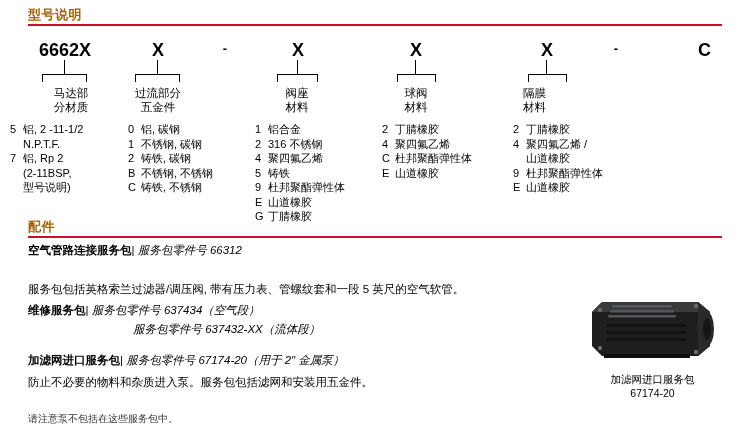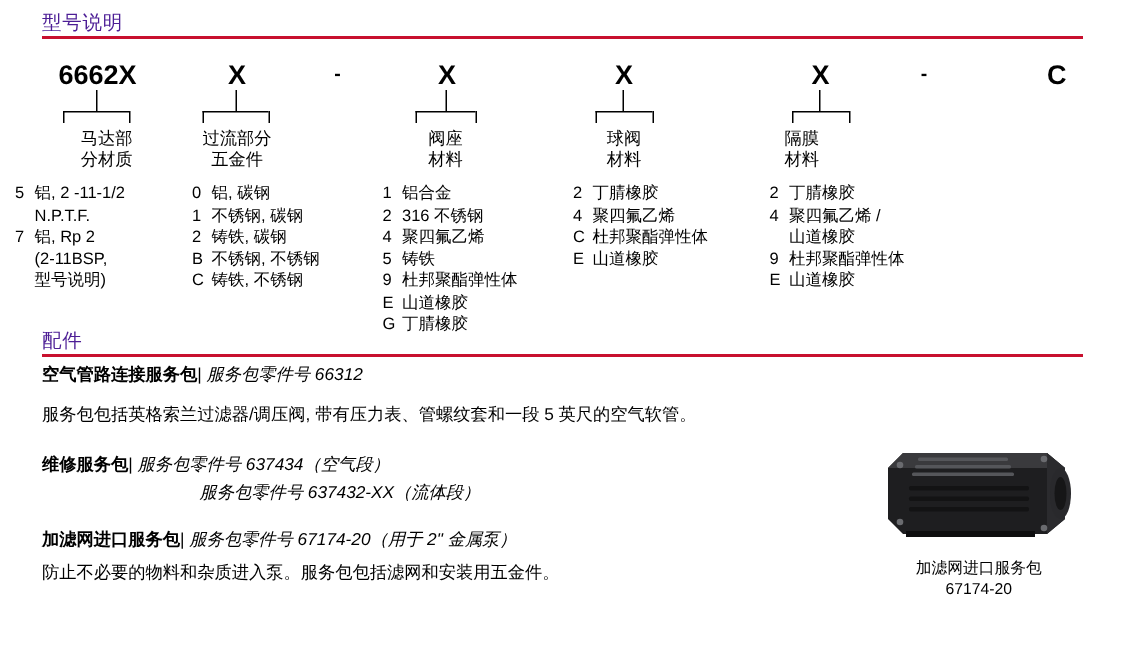--- a/index.html
+++ b/index.html
@@ -18,22 +18,22 @@
   .page {
     position: relative;
     width: 750px;
     height: 441px;
   }
 
   
   .section-heading {
     position: absolute;
     font-size: 13px;
-    font-weight: normal;
-    color: #4c1d95;
+    font-weight: bold;
+    color: #a16207;
     letter-spacing: 0.5px;
   }
   #heading-model { left: 28px; top: 6px; }
   #heading-accessories { left: 28px; top: 218px; }
 
   .heading-rule {
     position: absolute;
     height: 2px;
     background: #c8102e;
   }
@@ -245,35 +245,36 @@
     <span class="opt-row"><span class="opt-key">9</span><span class="opt-val">杜邦聚酯弹性体</span></span>
     <span class="opt-row"><span class="opt-key">E</span><span class="opt-val">山道橡胶</span></span>
   </div>
 
   <div class="section-heading" id="heading-accessories">配件</div>
   <div class="heading-rule" id="rule-accessories"></div>
 
   <div class="acc-block" style="left:28px; top:242px; width:540px;">
     <span class="acc-title">空气管路连接服务包</span><span class="acc-sep">|</span>
     <span class="acc-ital">服务包零件号 66312</span>
-    <div style="margin-top:10px;">服务包包括英格索兰过滤器/调压阀, 带有压力表、管螺纹套和一段 5 英尺的空气软管。</div>
+    <div style="margin-top:22px;">服务包包括英格索兰过滤器/调压阀, 带有压力表、管螺纹套和一段 5 英尺的空气软管。</div>
   </div>
 
   <div class="acc-block" style="left:28px; top:302px; width:540px;">
     <span class="acc-title">维修服务包</span><span class="acc-sep">|</span>
     <span class="acc-ital">服务包零件号 637434（空气段）</span>
     <div class="acc-ital" style="margin-top:2px; margin-left:105px;">服务包零件号 637432-XX（流体段）</div>
   </div>
 
   <div class="acc-block" style="left:28px; top:352px; width:540px;">
     <span class="acc-title">加滤网进口服务包</span><span class="acc-sep">|</span>
     <span class="acc-ital">服务包零件号 67174-20（用于 2" 金属泵）</span>
     <div style="margin-top:5px;">防止不必要的物料和杂质进入泵。服务包包括滤网和安装用五金件。</div>
   </div>
 
+  <div class="acc-note" style="left:28px; top:412px;">请注意泵不包括在这些服务包中。</div>
 
   <div class="prod-img-wrap">
     <svg width="140" height="72" viewBox="0 0 140 72" xmlns="http://www.w3.org/2000/svg">
 
       <path d="M12 22 L22 12 L118 12 L130 22 L130 56 L118 66 L22 66 L12 56 Z" fill="#1e1e20"></path>
       <path d="M12 22 L22 12 L118 12 L130 22 Z" fill="#3a3a3d"></path>
       <path d="M118 12 L130 22 L130 56 L118 66 Z" fill="#2b2b2e"></path>
 
       <g fill="#55565a">
         <rect x="32" y="15" width="60" height="2.4" rx="1"></rect>

